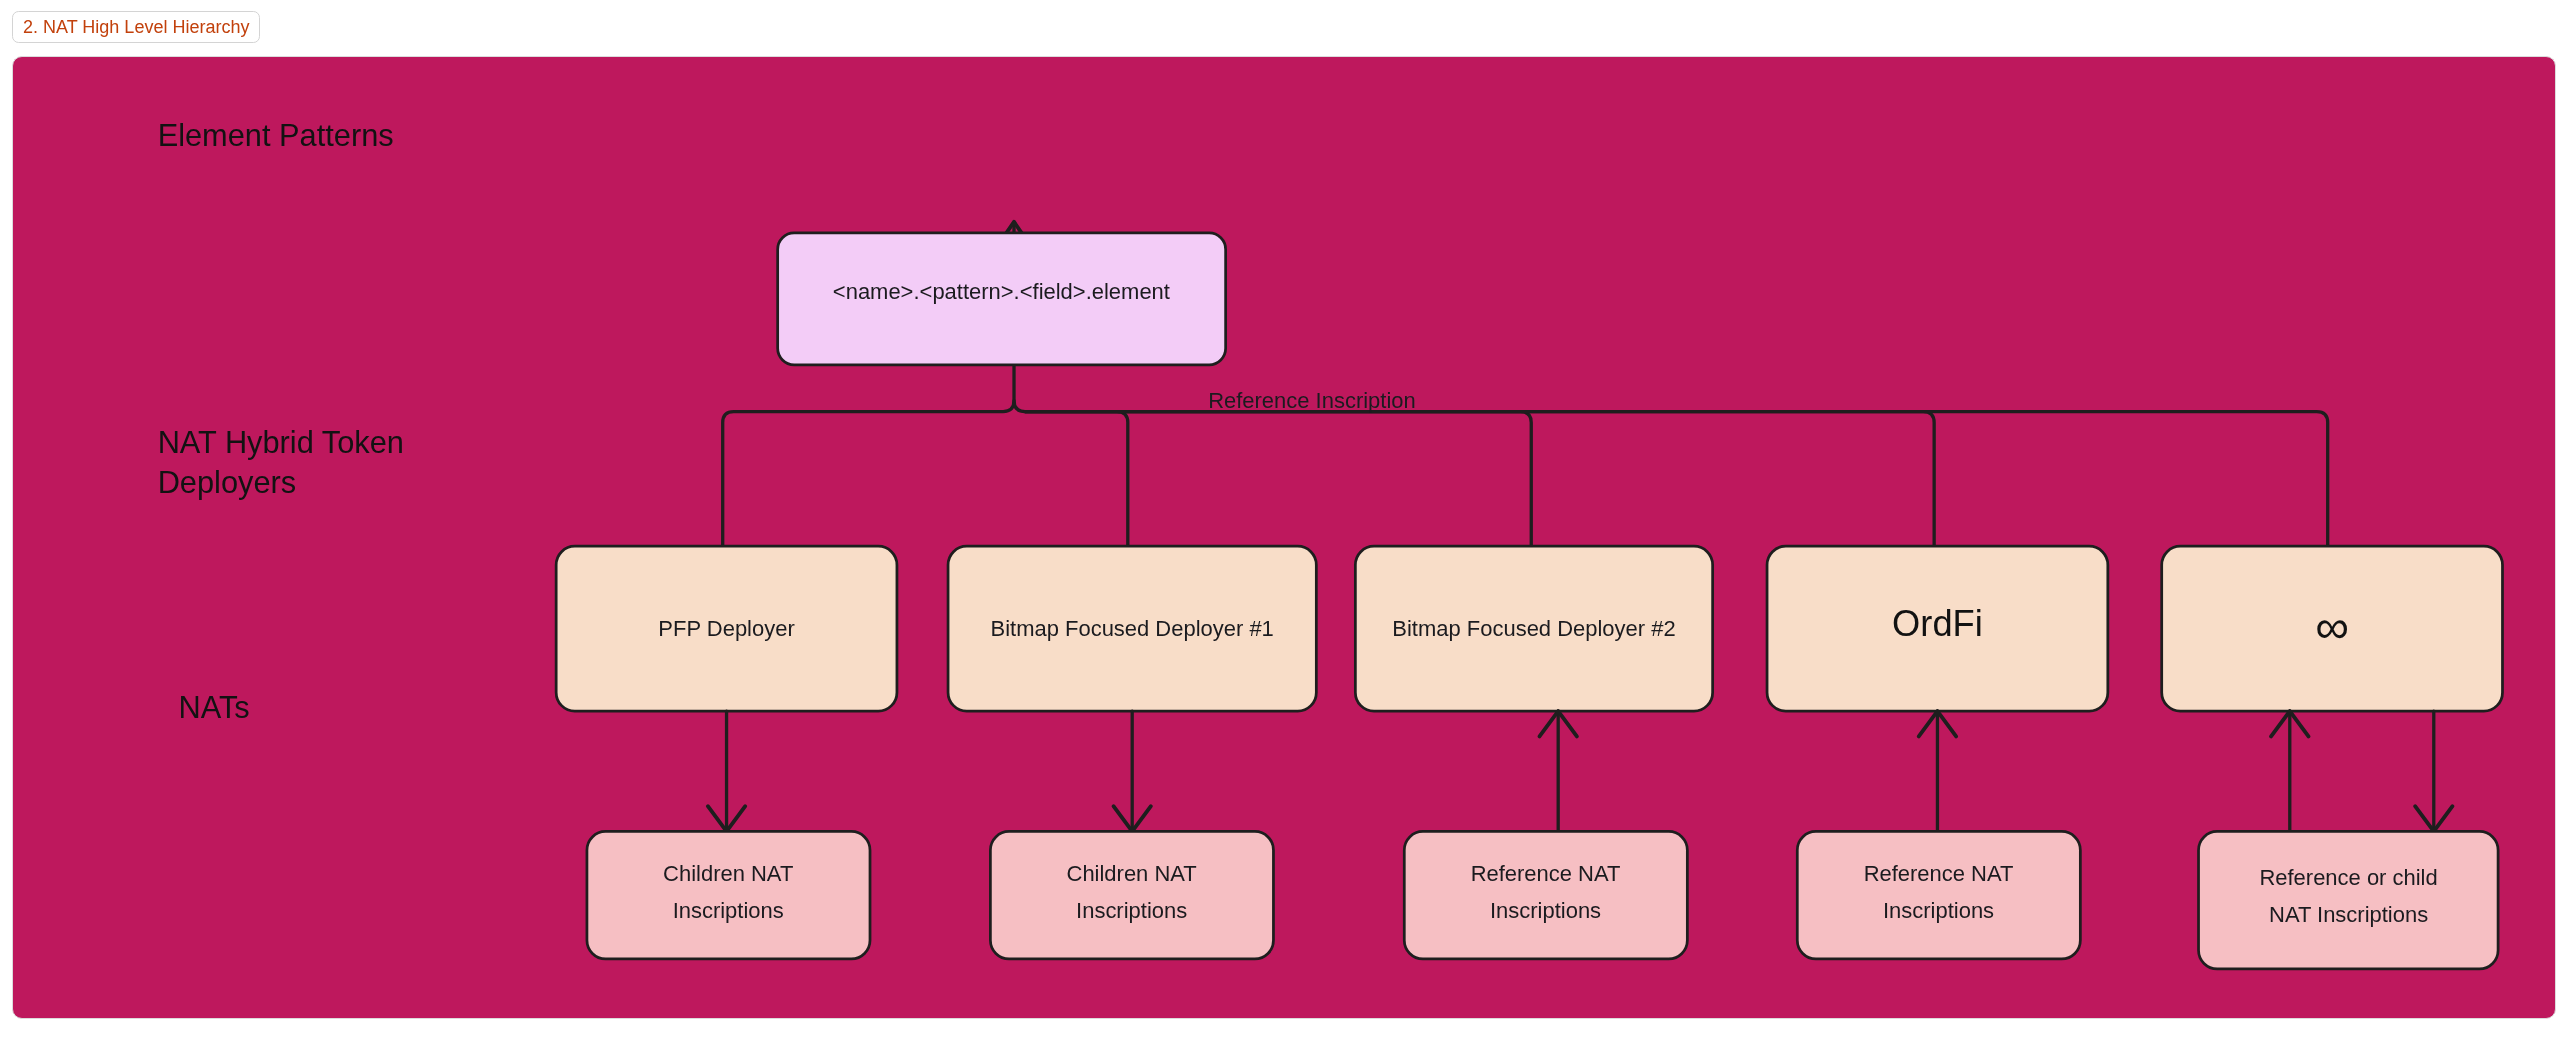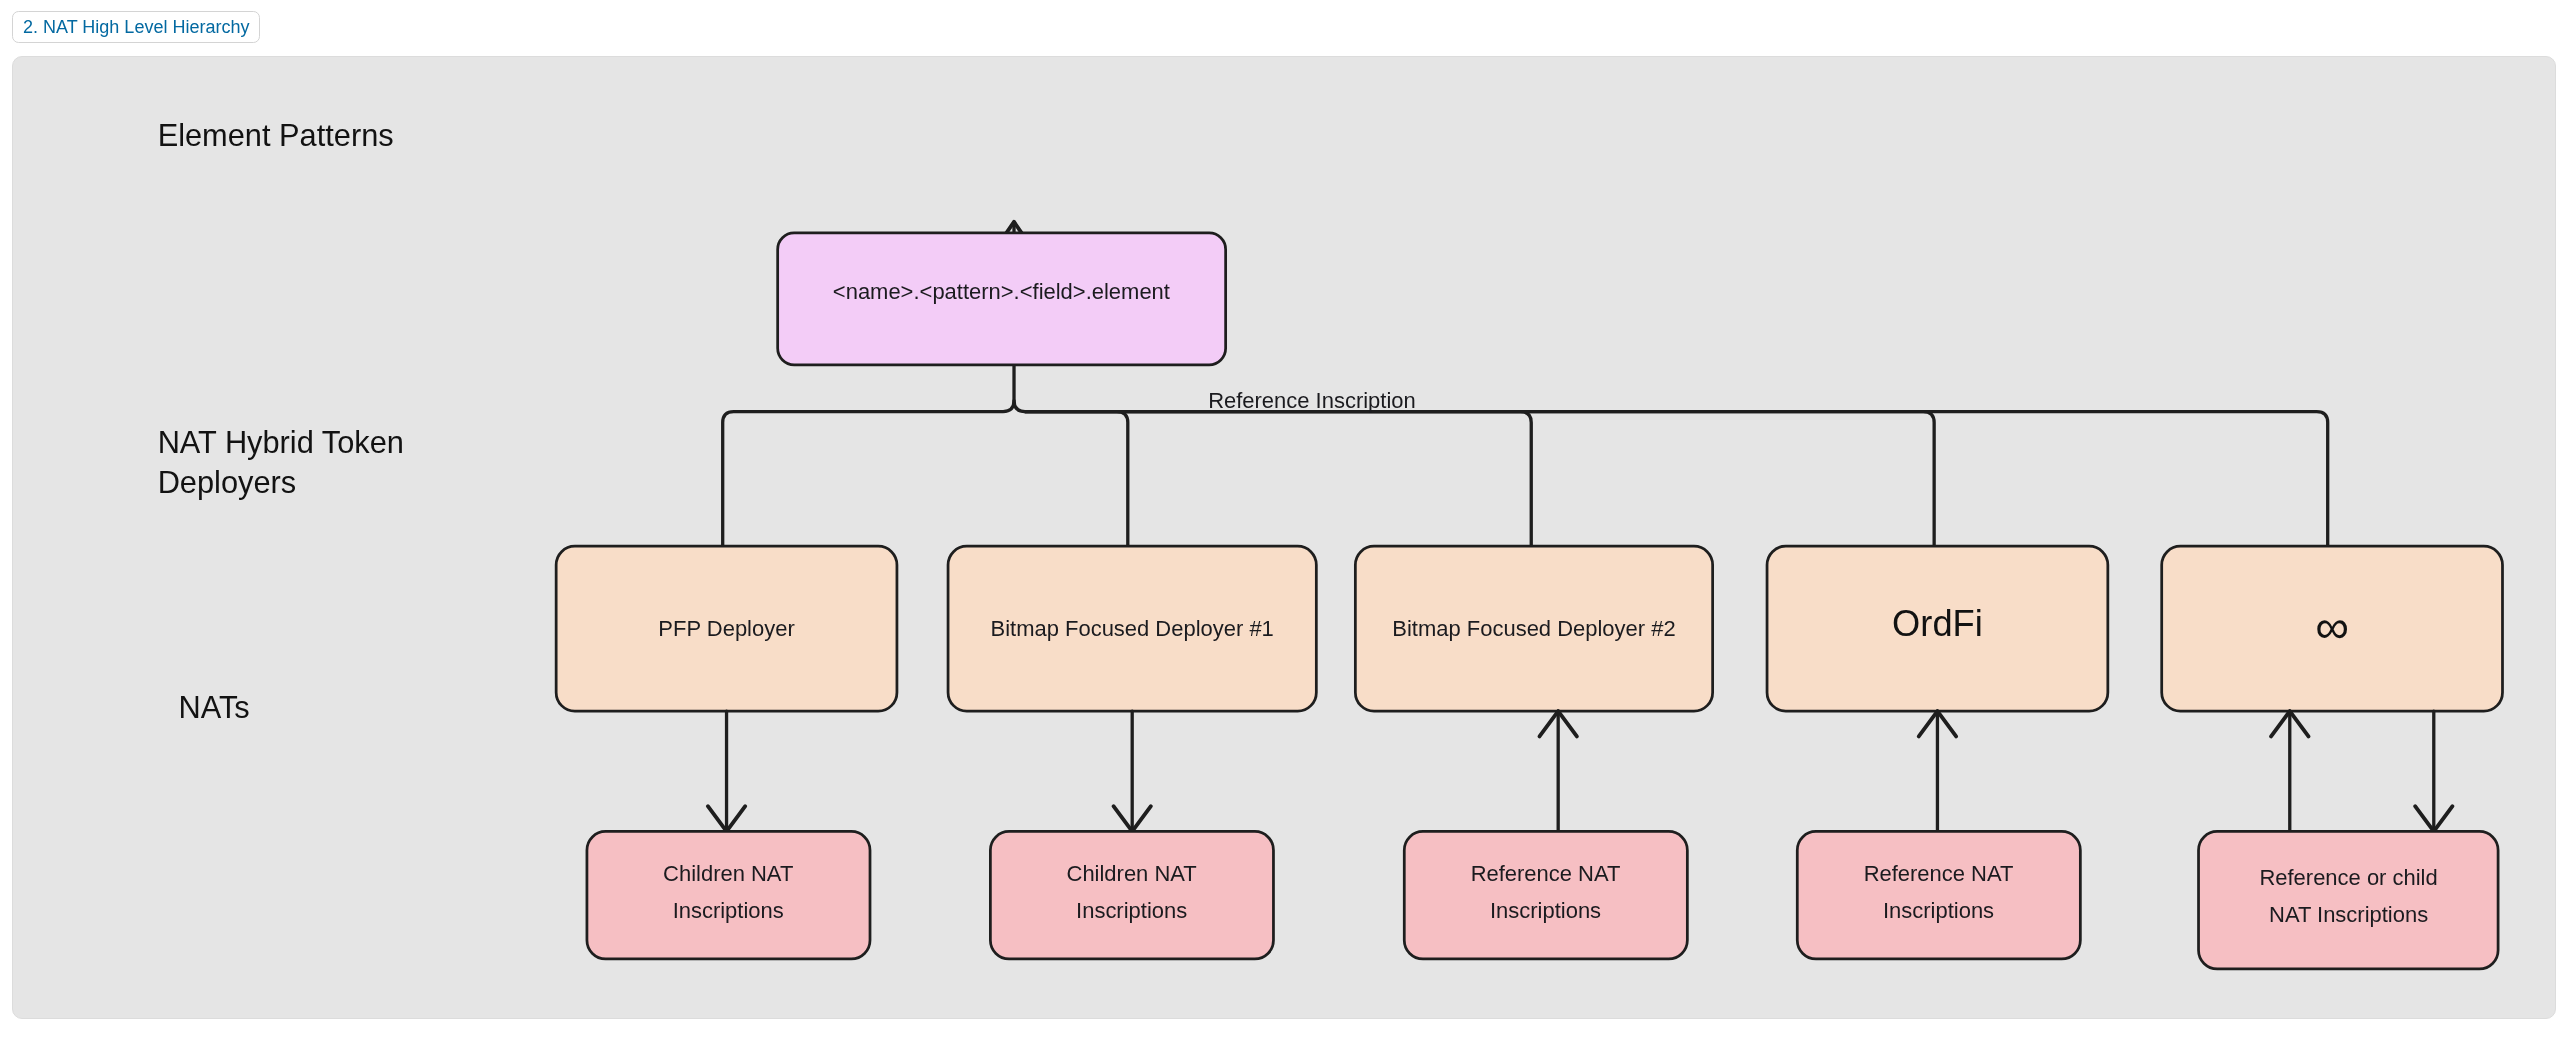--- a/index.html
+++ b/index.html
@@ -24,34 +24,34 @@
     display: flex;
     gap: 4.4px;
   }
   .tab-chip {
     border: 1.6px solid #d4d4d4;
     border-radius: 6.6px;
     background: #ffffff;
     padding: 5.5px 10px 6.6px 10px;
     font-size: 18px;
     line-height: 1.0;
-    color: #0369a1;
+    color: #c2410c;
     white-space: nowrap;
     font-family: "Liberation Sans", sans-serif;
   }
   
   #canvas-frame {
     position: absolute;
     left: 12px;
     top: 56px;
     width: 2544px;
     height: 963px;
     border: 1.6px solid #dcdcdc;
     border-radius: 10px;
-    background: #e5e5e5;
+    background: #be185d;
     box-sizing: border-box;
     overflow: hidden;
   }
   #diagram-svg {
     position: absolute;
     left: 0;
     top: 0;
     width: 2544px;
     height: 963px;
     display: block;

